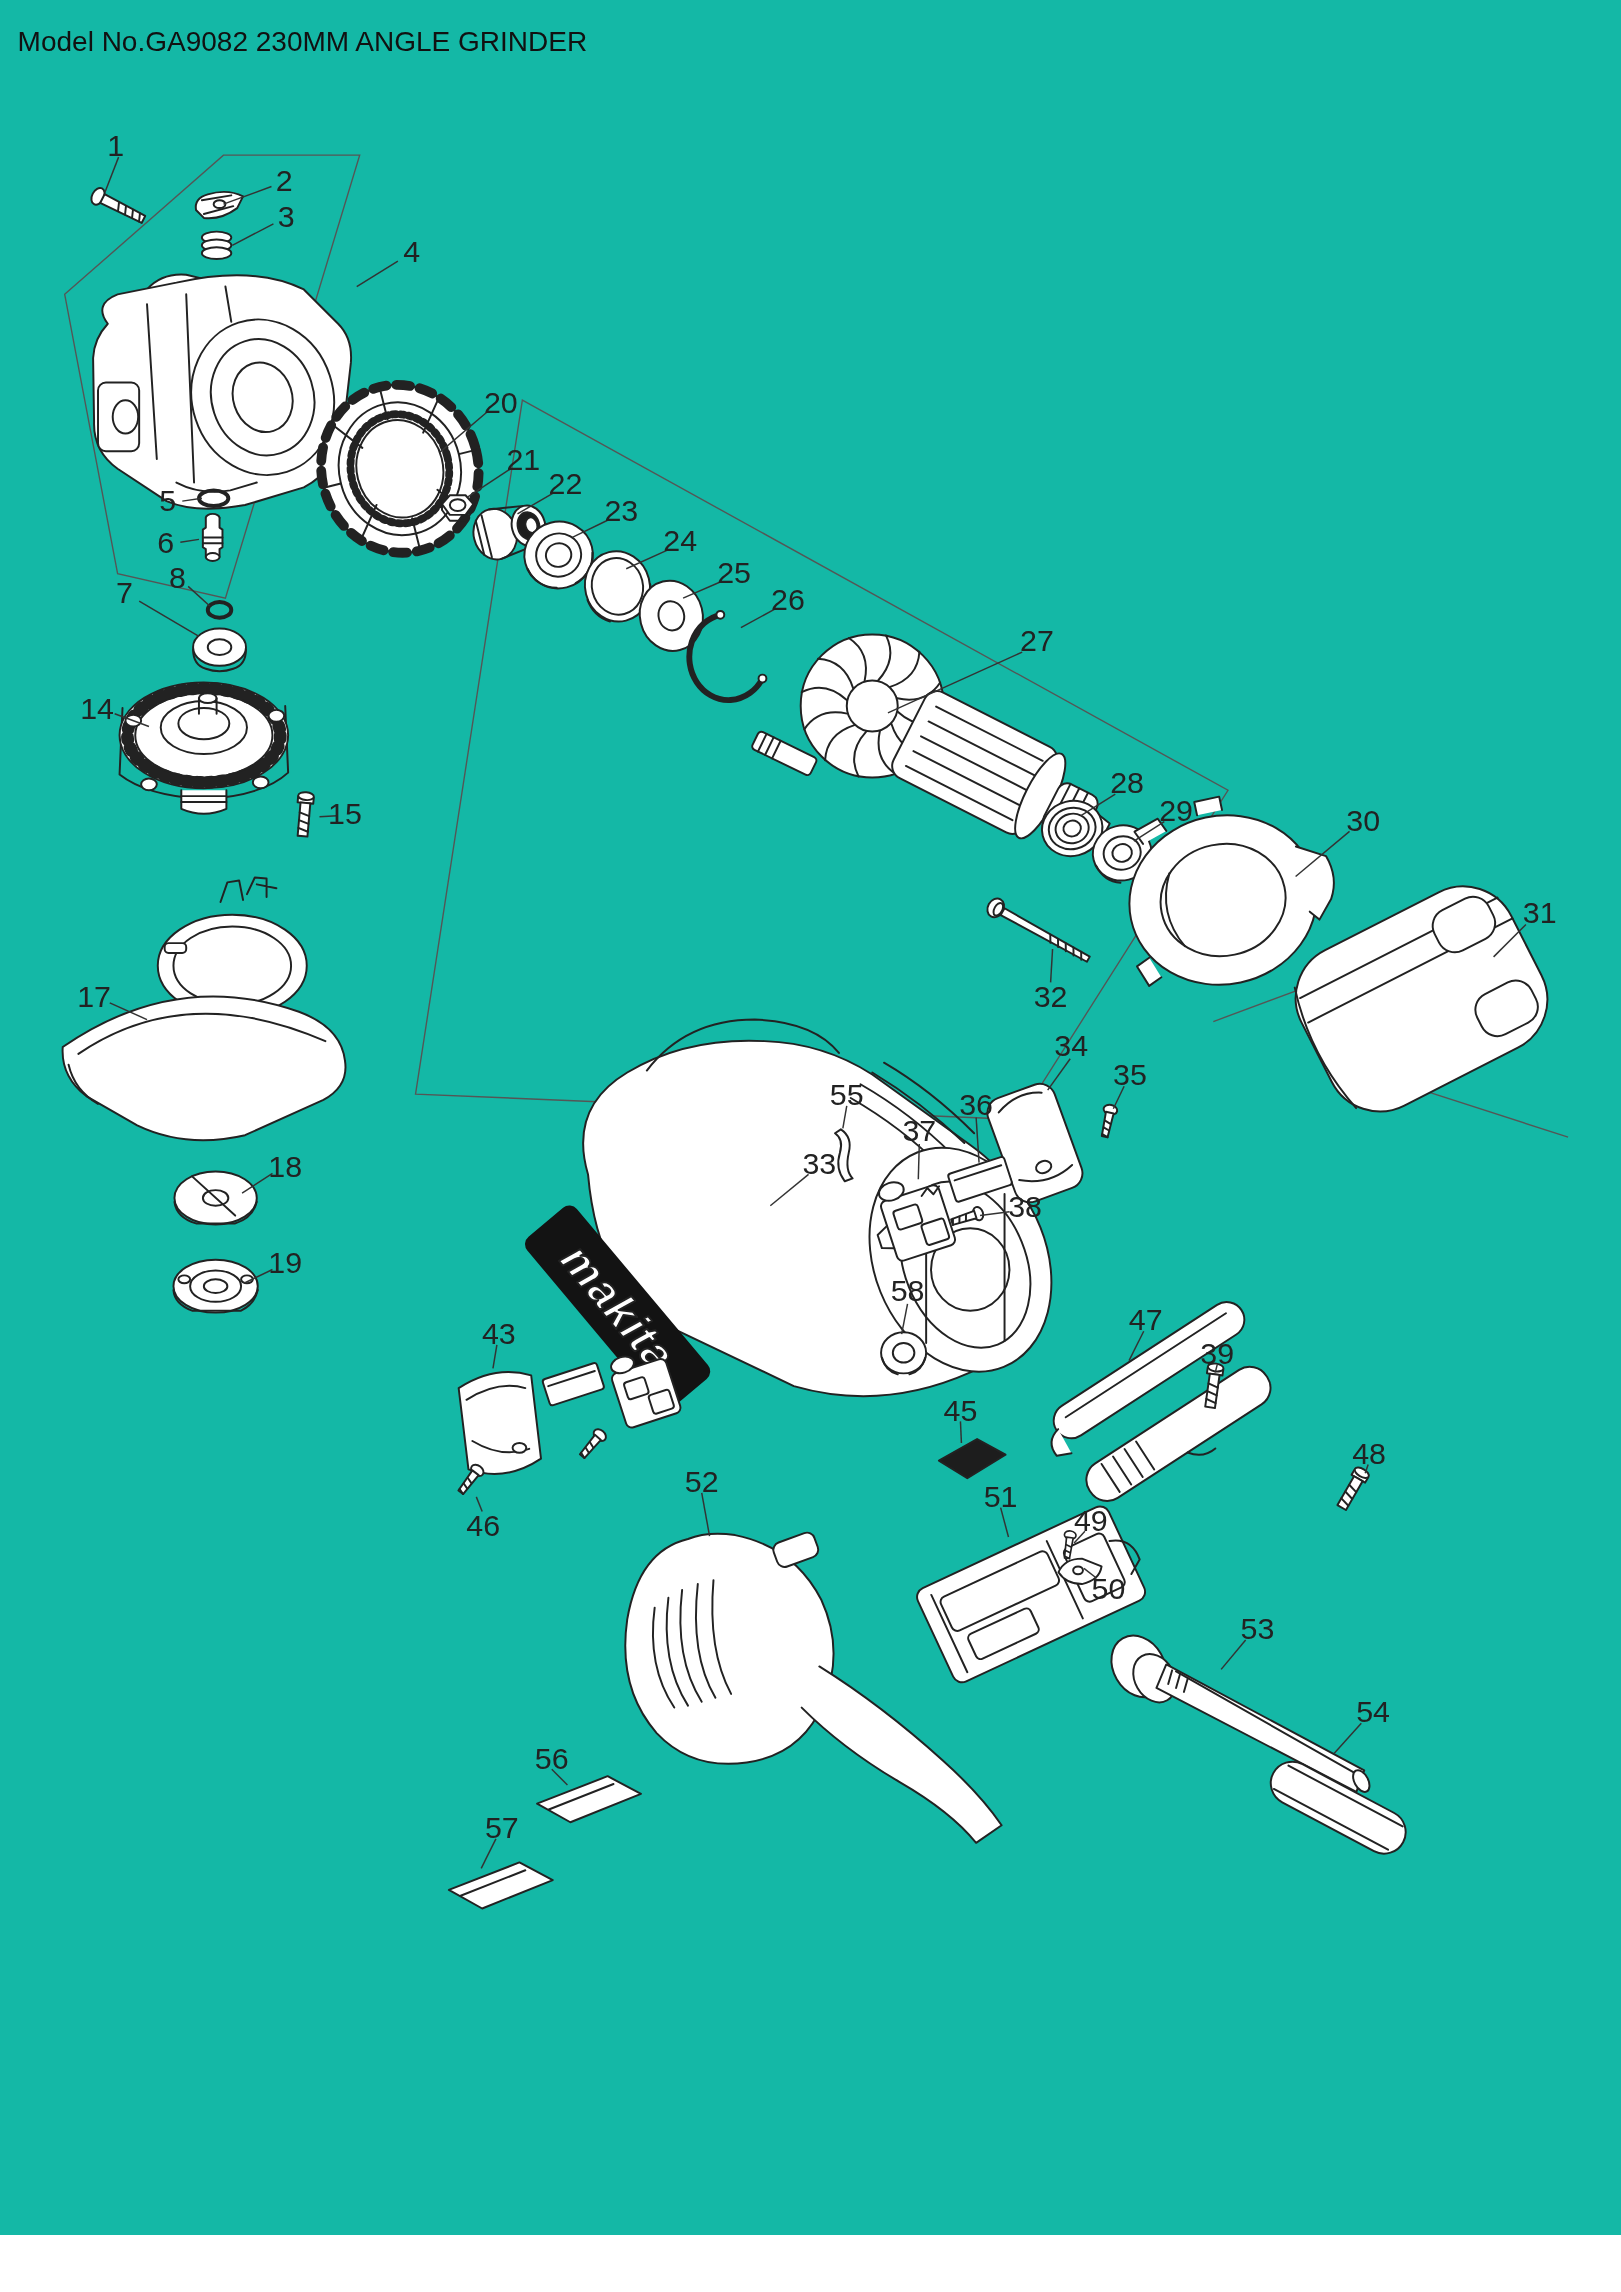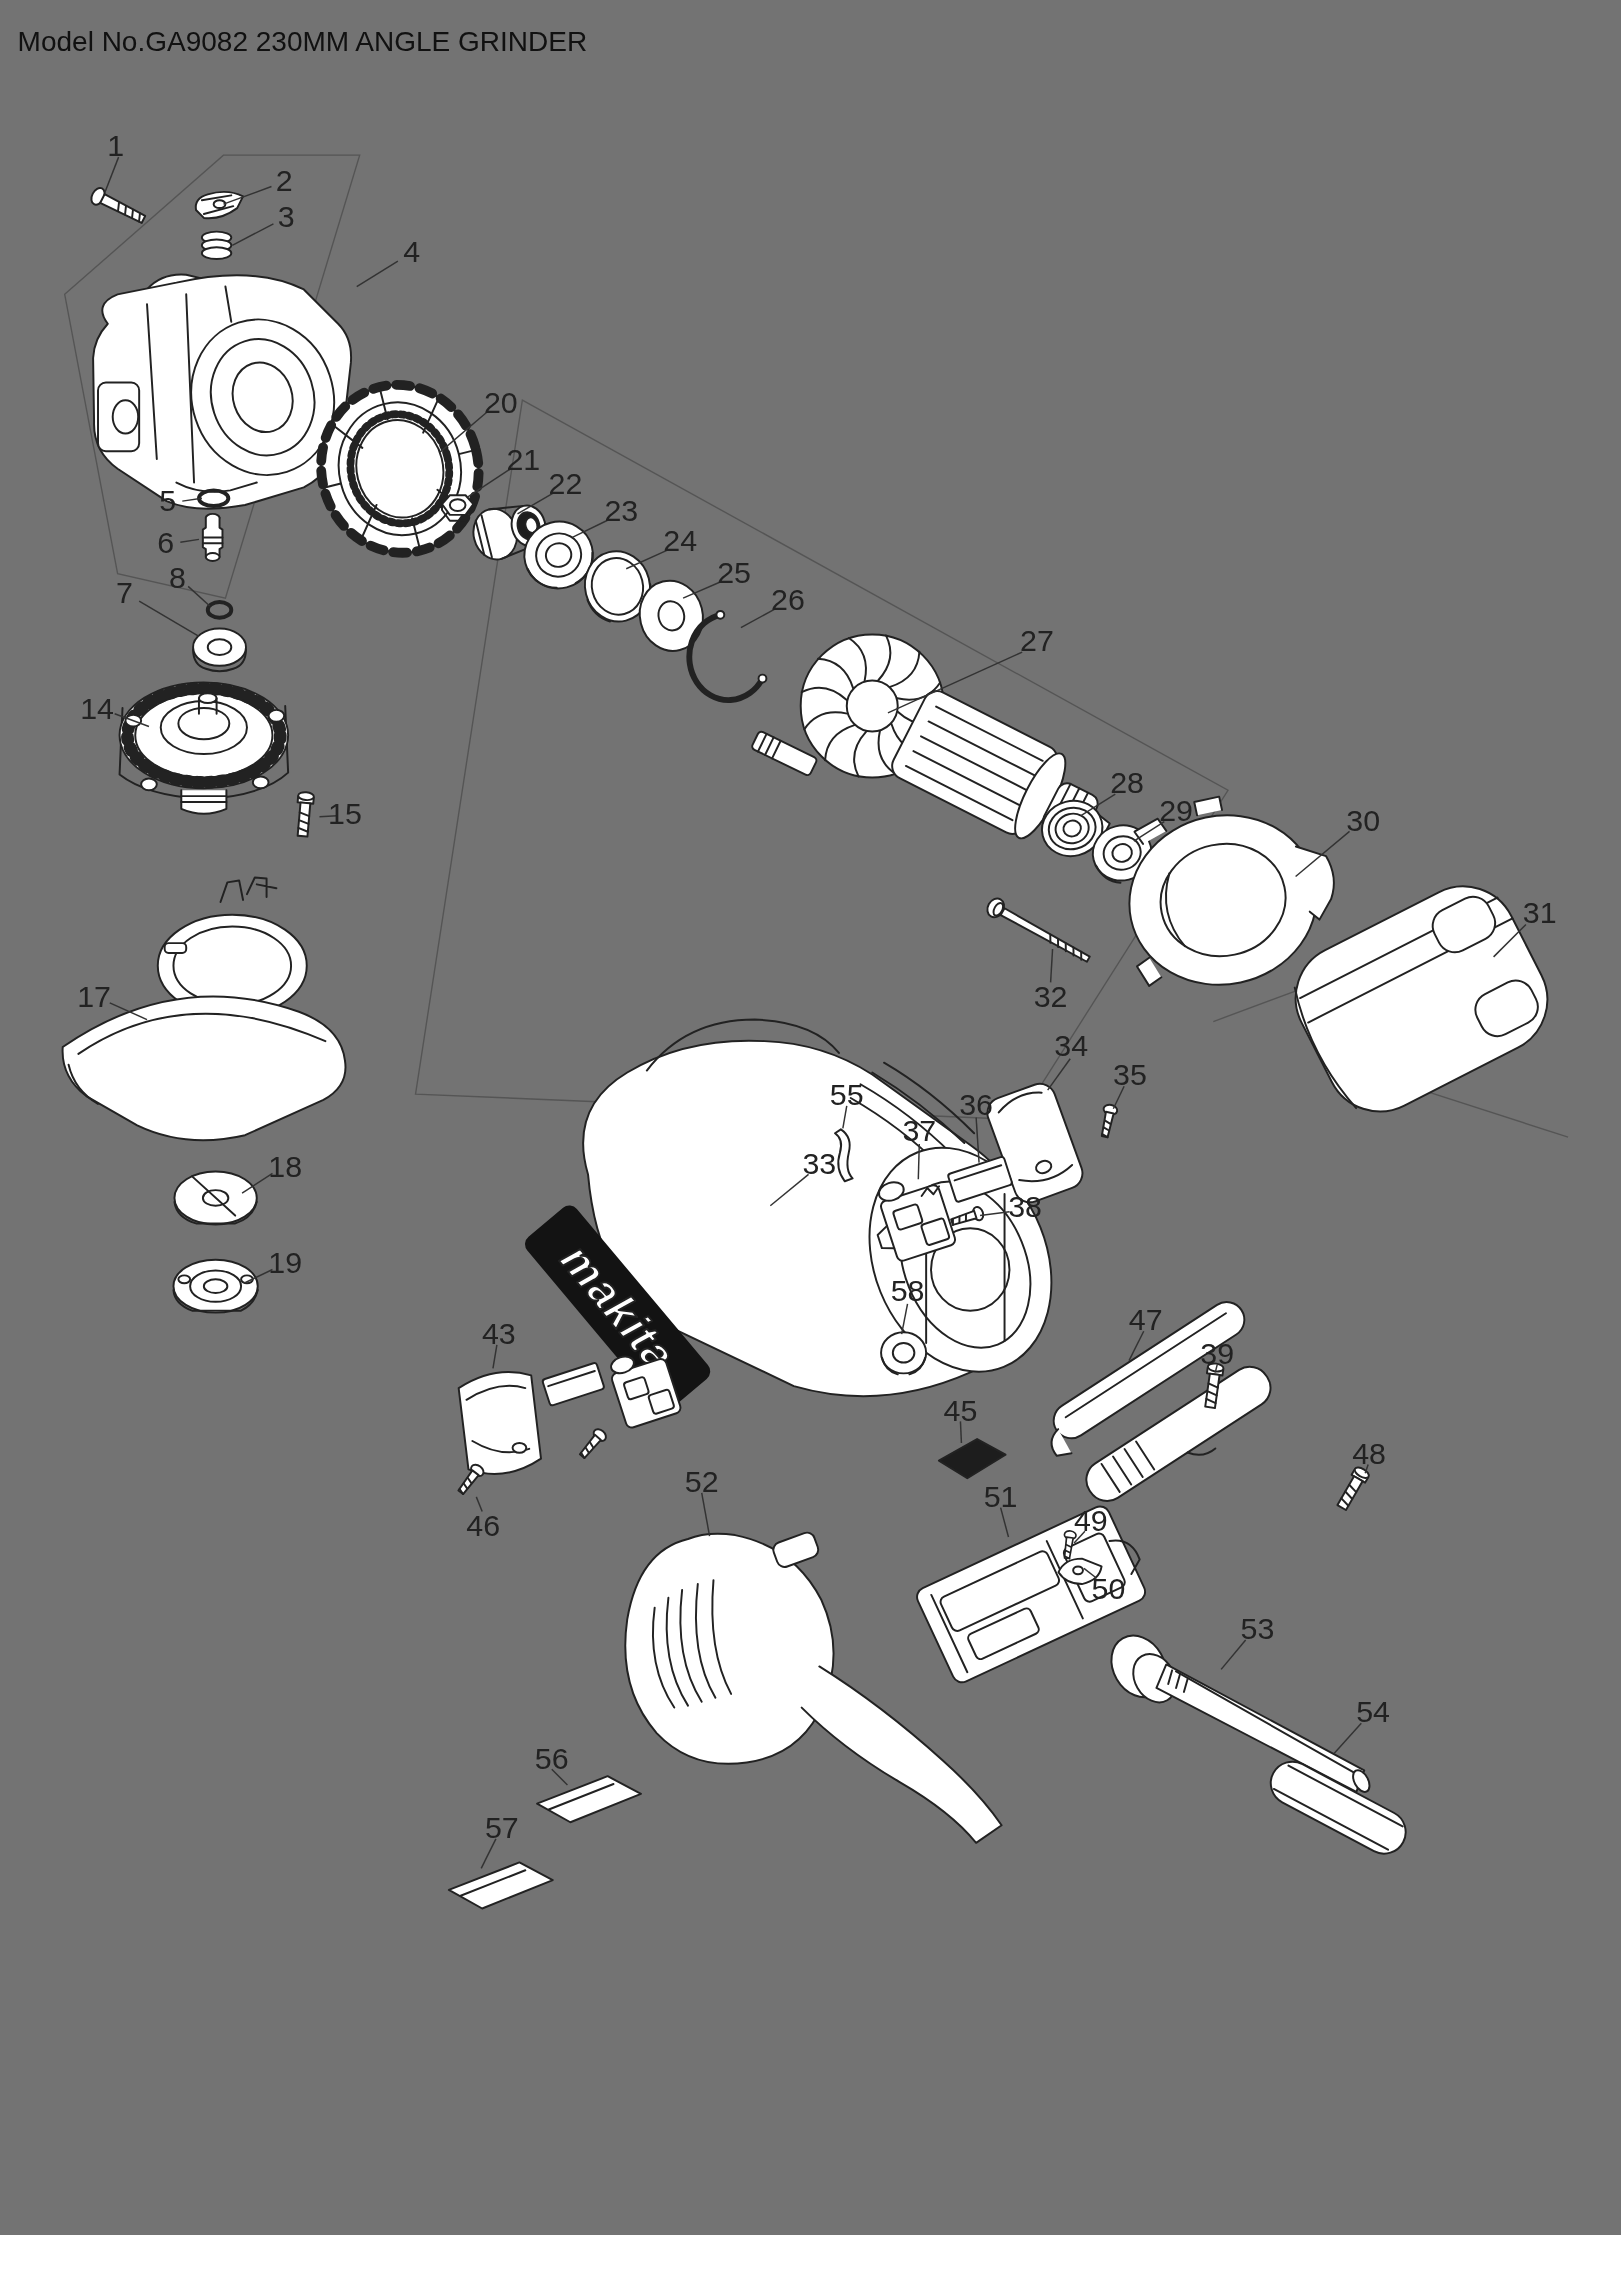--- a/index.html
+++ b/index.html
@@ -1,16 +1,16 @@
 <!DOCTYPE html>
 <html><head>
 <meta charset="utf-8">
 <style>
   html,body{margin:0;padding:0;background:#ffffff;}
-  .page{position:relative;width:1621px;height:2235px;background:#737373;overflow:hidden;
+  .page{position:relative;width:1621px;height:2235px;background:#14b8a6;overflow:hidden;
         font-family:"Liberation Sans", sans-serif;}
   .title{position:absolute;left:17.6px;top:25.5px;font-size:28px;color:#111;
          font-weight:400;letter-spacing:0px;white-space:nowrap;}
   svg{position:absolute;left:0;top:0;}
   .art{stroke:#222;stroke-width:2;fill:#fff;stroke-linejoin:round;stroke-linecap:round;}
   .art .ln{fill:none;}
   .art .dark{fill:#1d1d1d;}
   .bnd{fill:none;stroke:#555;stroke-width:1.4;}
   .leader{stroke:#333;stroke-width:1.5;}
   .plabel{font-family:"Liberation Sans", sans-serif;font-size:31px;fill:#222;

